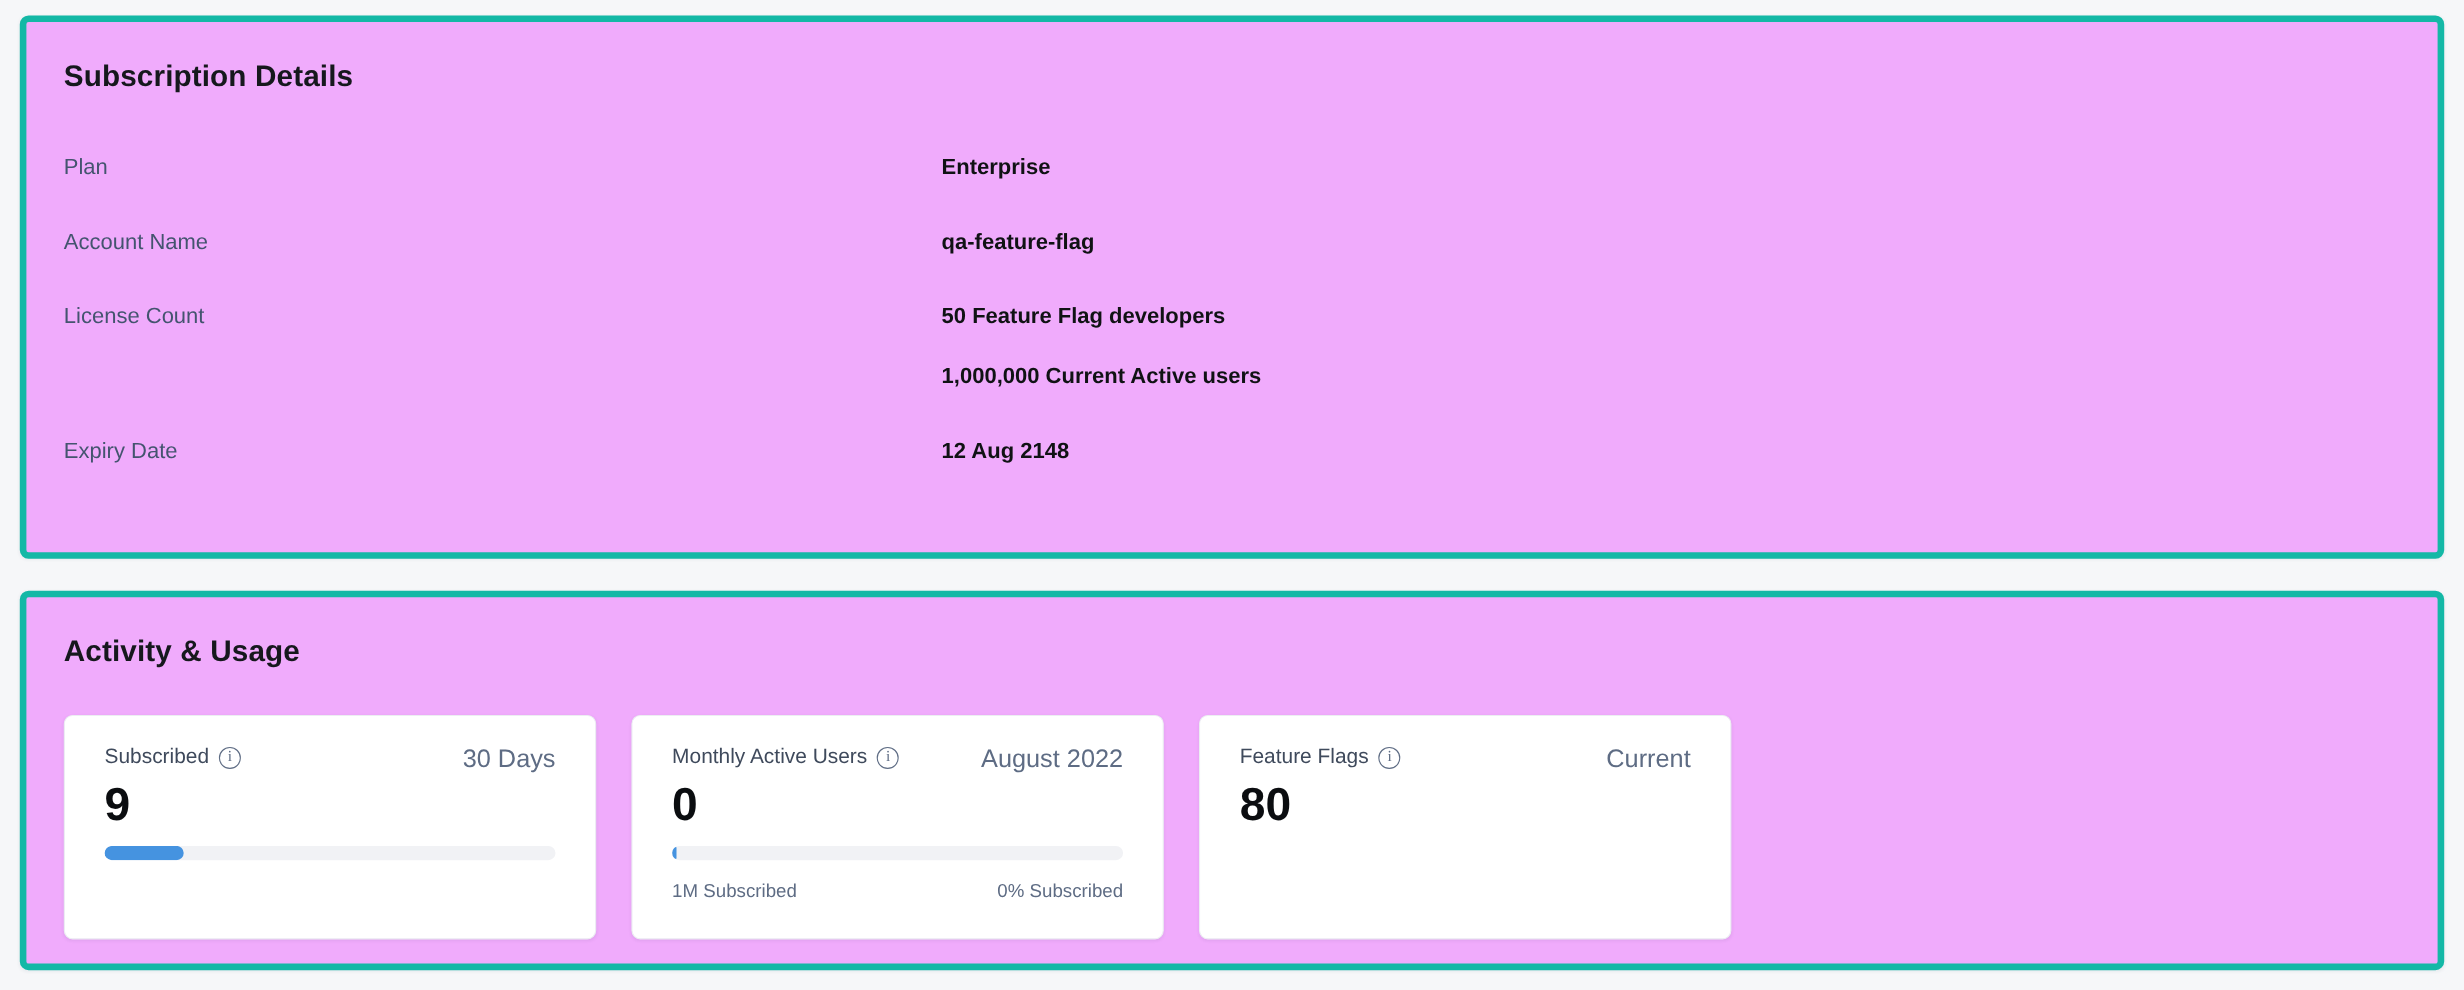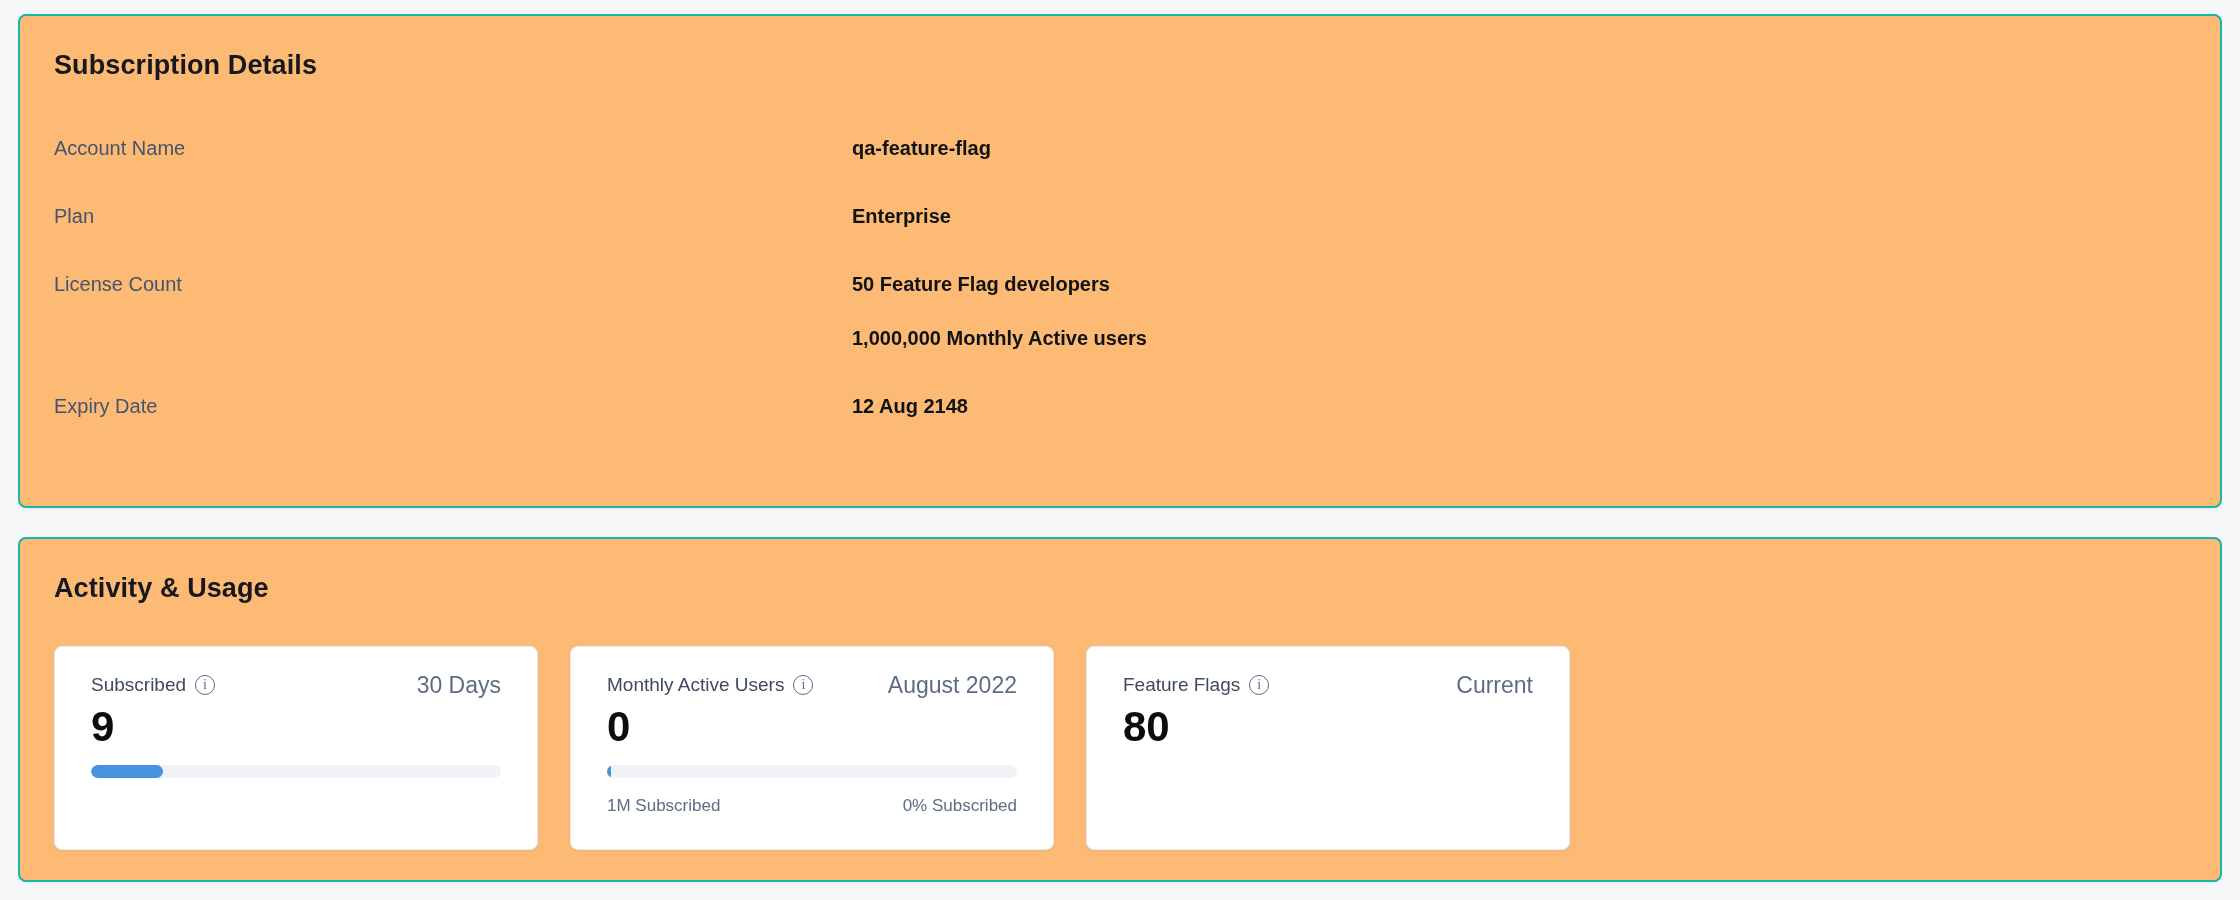--- a/index.html
+++ b/index.html
@@ -7,22 +7,22 @@
     width: 2240px; height: 900px;
     background: #f6f7f9;
     font-family: "Liberation Sans", sans-serif;
     color: #171a20;
     overflow: hidden;
   }
   .panel {
     position: absolute;
     left: 18px;
     width: 2204px;
-    background: #fdba74;
-    border: 2px solid #14b8a6;
+    background: #f0abfc;
+    border: 6px solid #14b8a6;
     border-radius: 8px;
     box-shadow: 0 1px 3px rgba(23,43,77,0.06);
     padding: 30px 34px;
   }
   #subscription-panel { top: 14px; height: 494px; }
   #activity-panel { top: 537px; height: 345px; }
 
   .panel-title {
     font-size: 27px;
     font-weight: 700;
@@ -130,38 +130,38 @@
     line-height: 22px;
   }
 </style>
 </head>
 <body>
 
 <section class="panel" id="subscription-panel">
   <h2 class="panel-title">Subscription Details</h2>
 
   <div class="def-row">
+    <div class="def-label">Plan</div>
+    <div class="def-values">
+      <div class="def-value">Enterprise</div>
+    </div>
+  </div>
+
+  <div class="def-row">
     <div class="def-label">Account Name</div>
     <div class="def-values">
       <div class="def-value">qa-feature-flag</div>
     </div>
   </div>
 
   <div class="def-row">
-    <div class="def-label">Plan</div>
-    <div class="def-values">
-      <div class="def-value">Enterprise</div>
-    </div>
-  </div>
-
-  <div class="def-row">
     <div class="def-label">License Count</div>
     <div class="def-values">
       <div class="def-value">50 Feature Flag developers</div>
-      <div class="def-value">1,000,000 Monthly Active users</div>
+      <div class="def-value">1,000,000 Current Active users</div>
     </div>
   </div>
 
   <div class="def-row">
     <div class="def-label">Expiry Date</div>
     <div class="def-values">
       <div class="def-value">12 Aug 2148</div>
     </div>
   </div>
 </section>

